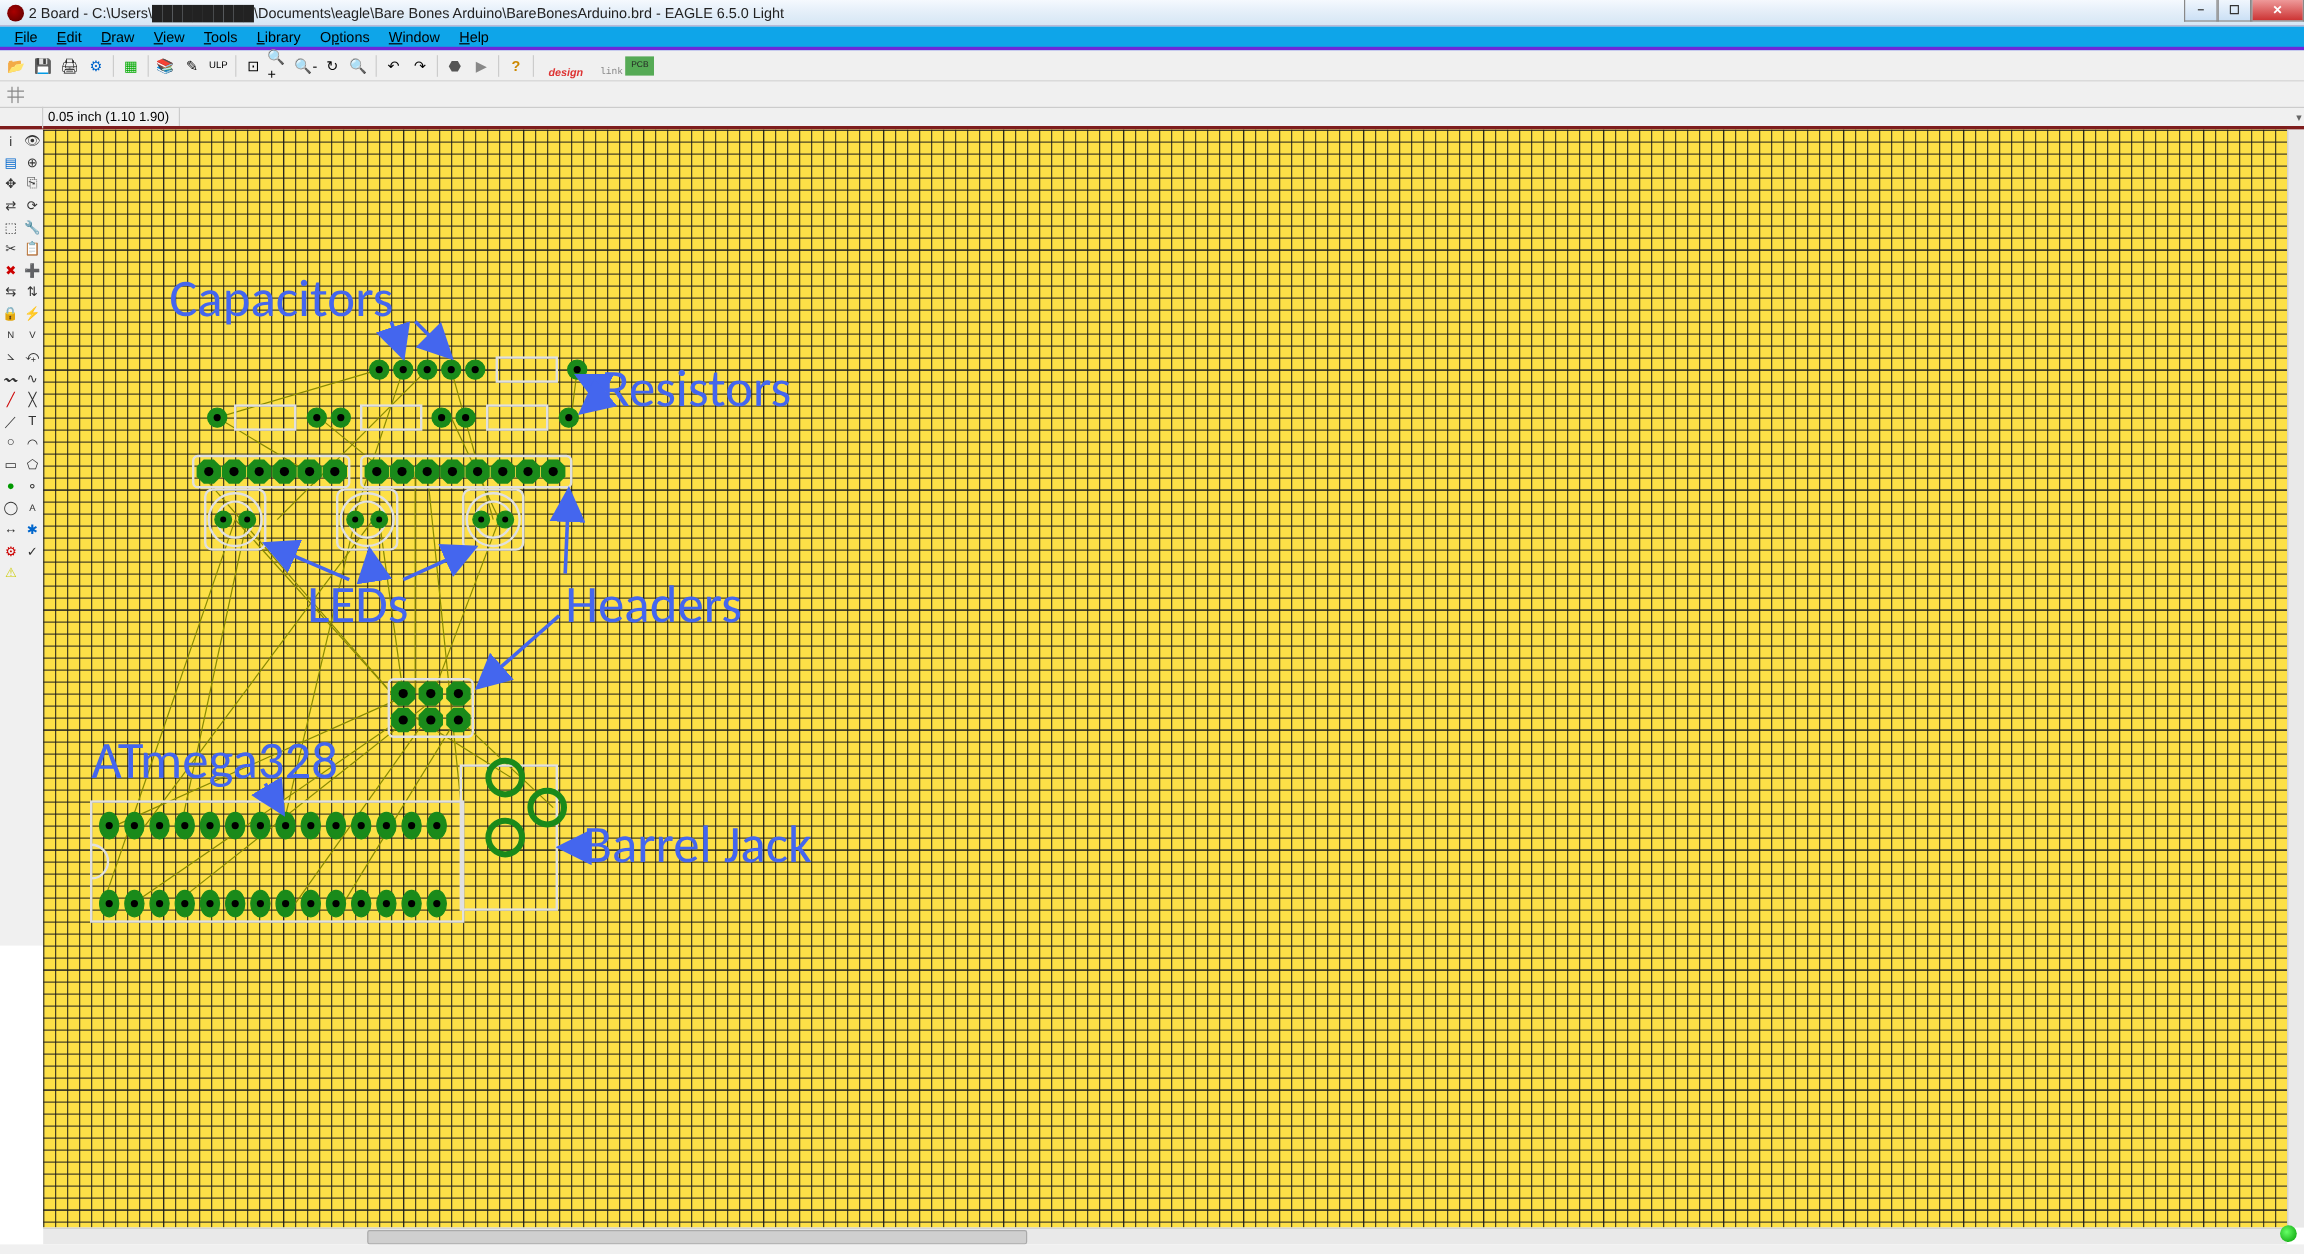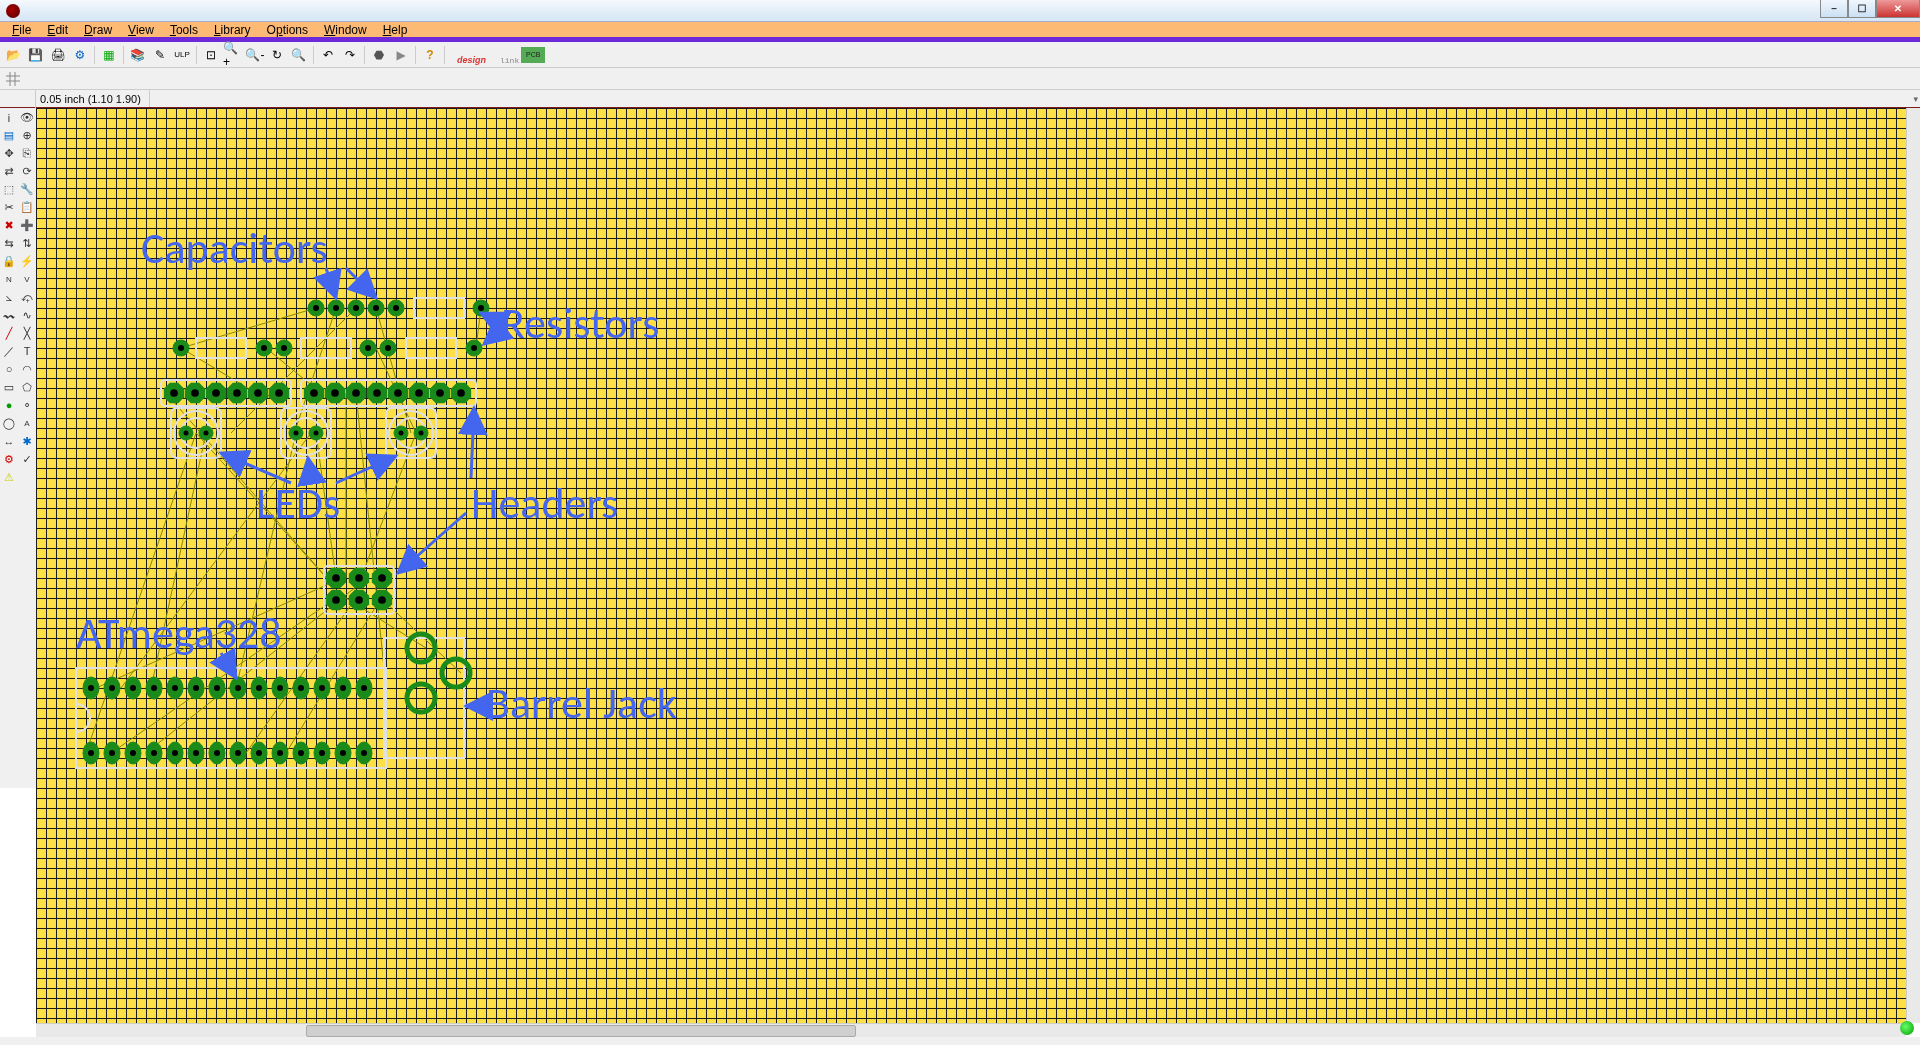--- a/index.html
+++ b/index.html
@@ -9,40 +9,40 @@
 .titlebar { height: 22px; background: linear-gradient(to bottom, #f5f9fe 0%, #e5eff9 45%, #d5e6f4 100%); border-bottom: 1px solid #aac; display: flex; align-items: center; padding-left: 6px; position: relative; }
 .titlebar .app-icon { width: 14px; height: 14px; background: radial-gradient(circle at 40% 40%, #a00, #500); border-radius: 50%; margin-right: 4px; }
 .titlebar .title { font-size: 12px; color: #222; }
 .win-controls { position: absolute; right: 0; top: 0; display: flex; }
 .win-btn { width: 28px; height: 18px; border: 1px solid #888; border-top: none; display: flex; align-items: center; justify-content: center; font-size: 10px; font-weight: bold; }
 .win-min { background: linear-gradient(#f0f6fd, #cbe0f5); color: #333; }
 .win-max { background: linear-gradient(#f0f6fd, #cbe0f5); color: #333; }
 .win-close { background: linear-gradient(#e99, #c33); color: #fff; width: 44px; }
 
 
-.menubar { height: 20px; background: #fdba74; display: flex; align-items: center; padding-left: 4px; border-bottom: 5px solid #6d28d9; font-size: 12px; }
+.menubar { height: 20px; background: #0ea5e9; display: flex; align-items: center; padding-left: 4px; border-bottom: 3px solid #6d28d9; font-size: 12px; }
 .menubar span { padding: 2px 8px; cursor: default; }
 .menubar span u { text-decoration: underline; }
 
 
 .toolbar1 { height: 26px; background: #f0f0f0; display: flex; align-items: center; padding-left: 4px; border-bottom: 1px solid #ccc; gap: 2px; }
 .tb-btn { width: 20px; height: 20px; display: flex; align-items: center; justify-content: center; font-size: 12px; cursor: pointer; }
 .tb-sep { width: 1px; height: 18px; background: #ccc; margin: 0 2px; }
 .tb-logo { height: 20px; display: flex; align-items: flex-end; gap: 14px; margin-left: 8px; }
 .tb-logo-design { font-size: 9px; color: #d33; font-style: italic; font-weight: bold; }
 .tb-logo-link { font-size: 8px; color: #888; font-family: Liberation Mono, monospace; }
 .tb-logo-pcb { width: 24px; height: 16px; background: #5a5; display: flex; align-items: center; justify-content: center; font-size: 7px; color: #222; }
 
 
 .toolbar2 { height: 22px; background: #f0f0f0; display: flex; align-items: center; padding-left: 4px; border-bottom: 1px solid #ccc; gap: 4px; }
 .tb2-grid { width: 18px; height: 18px; display: flex; align-items: center; justify-content: center; }
 .tb2-grid svg { width: 14px; height: 14px; }
 
 
-.coordbar { height: 18px; background: #f0f0f0; display: flex; align-items: center; border-bottom: 1px solid #7f1d1d; font-size: 11px; position: relative; }
+.coordbar { height: 18px; background: #f0f0f0; display: flex; align-items: center; border-bottom: 3px solid #7f1d1d; font-size: 11px; position: relative; }
 .coordbar-left { width: 36px; height: 18px; border-right: 1px solid #ccc; }
 .coordtext { padding-left: 4px; border-right: 1px solid #ccc; padding-right: 8px; height: 100%; display: flex; align-items: center; }
 .coord-arrow { position: absolute; right: 2px; font-size: 9px; color: #666; }
 
 
 .toolpalette { position: absolute; left: 0; top: 108px; width: 36px; height: 680px; background: #f0f0f0; display: grid; grid-template-columns: 18px 18px; grid-auto-rows: 18px; }
 .tp-btn { width: 18px; height: 18px; display: flex; align-items: center; justify-content: center; font-size: 11px; cursor: pointer; color: #333; }
 
 
 .canvas-wrap { position: absolute; left: 36px; top: 108px; right: 14px; bottom: 22px; background: #fde047; overflow: hidden; }
@@ -74,20 +74,21 @@
 .air { stroke: #888800; stroke-width: 1; fill: none; }
 .annot { fill: #4466ee; font-family: Calibri, sans-serif; font-size: 44px; }
 .annot-arrow { stroke: #4466ee; stroke-width: 3; fill: none; }
 .annot-arrowhead { fill: #4466ee; }
 </style>
 </head>
 <body>
 
 <div class="titlebar">
   <div class="app-icon"></div>
+  <span class="title">2 Board - C:\Users\██████████\Documents\eagle\Bare Bones Arduino\BareBonesArduino.brd - EAGLE 6.5.0 Light</span>
   <div class="win-controls">
     <div class="win-btn win-min">–</div>
     <div class="win-btn win-max">☐</div>
     <div class="win-btn win-close">✕</div>
   </div>
 </div>
 
 <div class="menubar">
   <span><u>F</u>ile</span>
   <span><u>E</u>dit</span>

